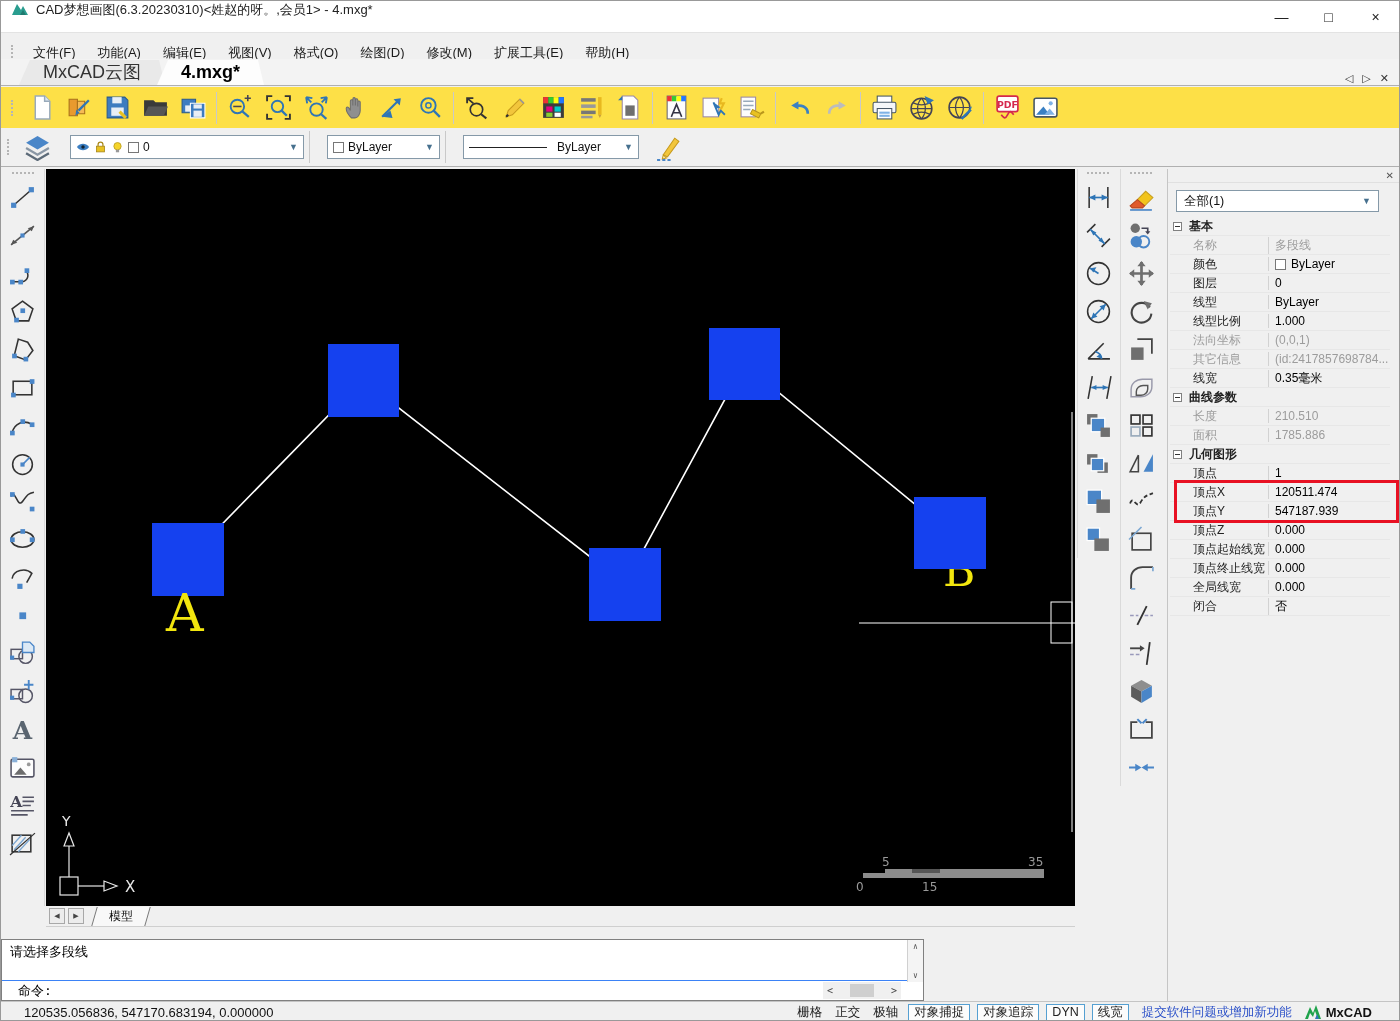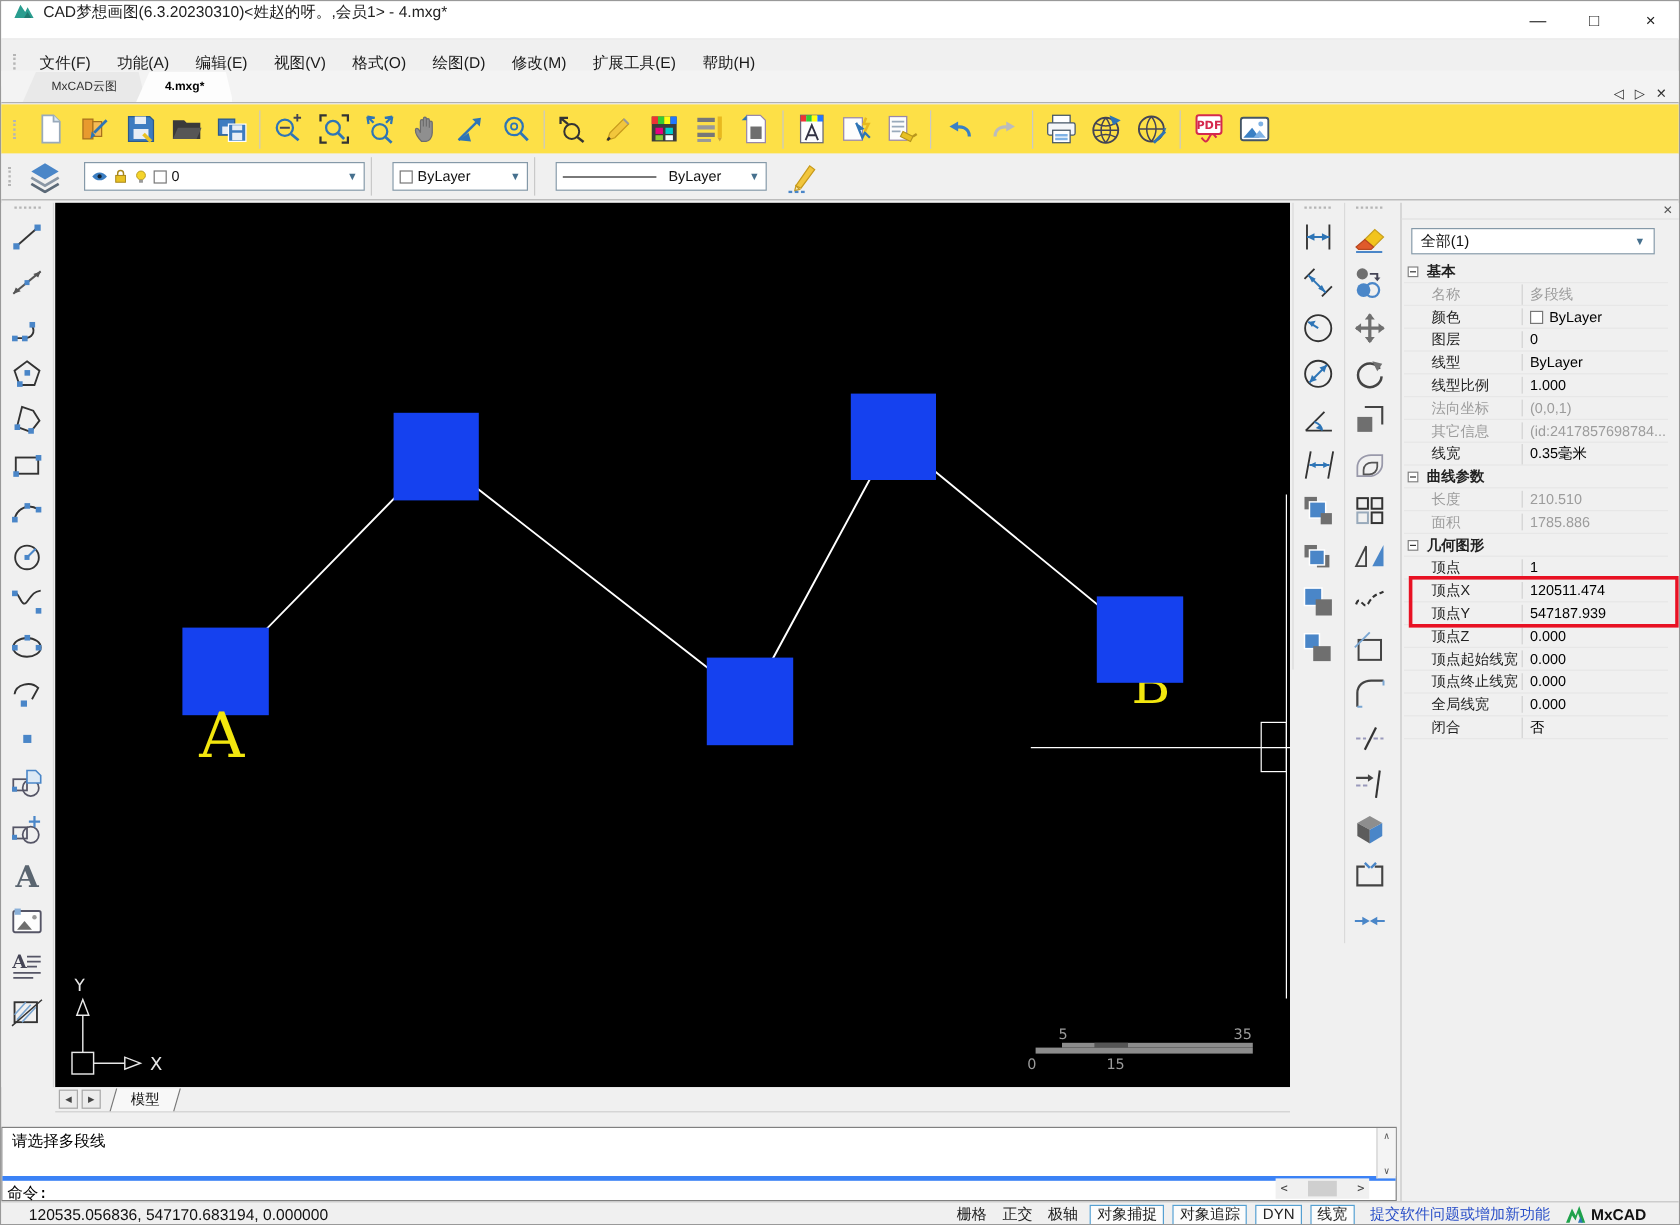--- a/index.html
+++ b/index.html
@@ -10,21 +10,21 @@
   .app-icon{margin:0 7px 0 10px;display:flex}
   .title-text{font-size:13px;color:#222}
   .win-controls{margin-left:auto;display:flex;height:100%}
   .winbtn{width:47px;display:flex;align-items:center;justify-content:center;font-size:14px;color:#222}
   
   .menubar{position:absolute;left:0;top:32px;right:16px;height:40px;background:#f0f0f0;display:flex;align-items:center;padding-left:10px;border-bottom:1px solid #dcdcdc}
   .grip{width:3px;height:16px;border-left:2px dotted #b5b5b5;margin-right:8px}
   .menu-item{padding:2px 11px;font-size:13px;color:#1a1a1a}
   
   .tabbar{position:absolute;left:0;top:58px;right:0;height:27px;background:#f3f3f3;border-bottom:1px solid #b0b0b0;display:flex;align-items:flex-end;padding-left:18px}
-  .tab{height:25px;line-height:25px;padding:0 24px;background:#e9e9e9;clip-path:polygon(11px 0,calc(100% - 6px) 0,100% 100%,0 100%);filter:drop-shadow(0 0 1px #9a9a9a);font-size:10px;margin-right:-8px;color:#333}
+  .tab{height:25px;line-height:25px;padding:0 24px;background:#e9e9e9;clip-path:polygon(11px 0,calc(100% - 6px) 0,100% 100%,0 100%);filter:drop-shadow(0 0 1px #9a9a9a);font-size:18px;margin-right:-8px;color:#333}
   .tab.active{background:#fdfdfd;font-weight:bold;color:#000}
   .tab-nav{margin-left:auto;display:flex;gap:9px;align-items:center;padding-right:10px;font-size:11px;color:#333}
   .tab-nav span{cursor:default}
   
   .toolbar-main{position:absolute;left:0;top:86px;right:0;height:41px;background:#fde047;display:flex;align-items:center;padding-left:10px}
   .tool{width:38px;height:38px;display:flex;align-items:center;justify-content:center}
   .sep{width:1px;height:32px;background:#c9c9c9;margin:0 4px}
   
   .toolbar-format{position:absolute;left:0;top:127px;right:0;height:39px;background:#f0f0f0;border-bottom:1px solid #b0b0b0;display:flex;align-items:center;padding-left:6px}
   .combo{height:24px;background:#fff;border:1px solid #8599a8;display:flex;align-items:center;padding:0 5px;font-size:12px;gap:4px}
@@ -45,23 +45,23 @@
   .right-col{position:absolute;top:168px;width:41px;background:#f0f0f0;display:flex;flex-direction:column;align-items:center;border-left:1px solid #dadada}
   #right-col-dim{left:1076px}
   #right-col-mod{left:1119px}
   .rtool{width:38px;height:38px;display:flex;align-items:center;justify-content:center}
   
   .model-bar{position:absolute;left:45px;top:905px;width:1029px;height:21px;background:#f0f0f0;display:flex;align-items:center;font-size:12px;border-bottom:1px solid #cfcfcf}
   .mb-btn{width:16px;height:16px;border:1px solid #a8a8a8;background:#ececec;display:flex;align-items:center;justify-content:center;font-size:7px;color:#444;margin-left:3px}
   .model-tab{margin-left:10px;height:19px;padding:0 14px;display:flex;align-items:center;background:#f8f8f8;border-left:1px solid #777;border-right:1px solid #777;transform:skewX(-16deg)}
   .model-tab>span{transform:skewX(16deg);font-size:12px}
   
-  .command{position:absolute;left:0;top:938px;width:1163px;height:62px;background:#fff;border:1px solid #808080;font-family:"DejaVu Sans Mono","Liberation Mono",monospace;font-size:13px;color:#000}
+  .command{position:absolute;left:0;top:938px;width:923px;height:62px;background:#fff;border:1px solid #808080;font-family:"DejaVu Sans Mono","Liberation Mono",monospace;font-size:13px;color:#000}
   .cmd-hist{padding:2px 8px;height:40px;line-height:19px}
-  .cmd-line{border-top:4px solid #3b82f6;padding:1px 4px;height:19px}
+  .cmd-line{border-top:1px solid #3b82f6;padding:1px 16px;height:19px}
   .cmd-vscroll{position:absolute;right:0;top:0;width:16px;height:42px;border-left:1px solid #d0d0d0;background:#f4f4f4;display:flex;flex-direction:column;justify-content:space-between;align-items:center;font-size:8px;color:#555;padding:2px 0}
   .cmd-hscroll{position:absolute;right:22px;bottom:1px;width:78px;height:17px;background:#f0f0f0;display:flex;align-items:center;justify-content:space-between;font-size:10px;color:#444;padding:0 4px}
   .hthumb{width:24px;height:13px;background:#cfcfcf}
   
   .statusbar{position:absolute;left:0;top:1000px;right:0;height:21px;background:#f0f0f0;border-top:1px solid #c4c4c4;display:flex;align-items:center;font-size:12.5px;padding:0 23px}
   .coords{font-size:13px;color:#111}
   .right-cluster{margin-left:auto;display:flex;align-items:center;gap:7px}
   .tog{padding:0 3px;color:#222}
   .tog.boxed{border:1px solid #55a0d2;background:#fcfcfc;height:17px;line-height:15px;padding:0 5px}
   .feedback{color:#2b50c8;margin:0 6px}

